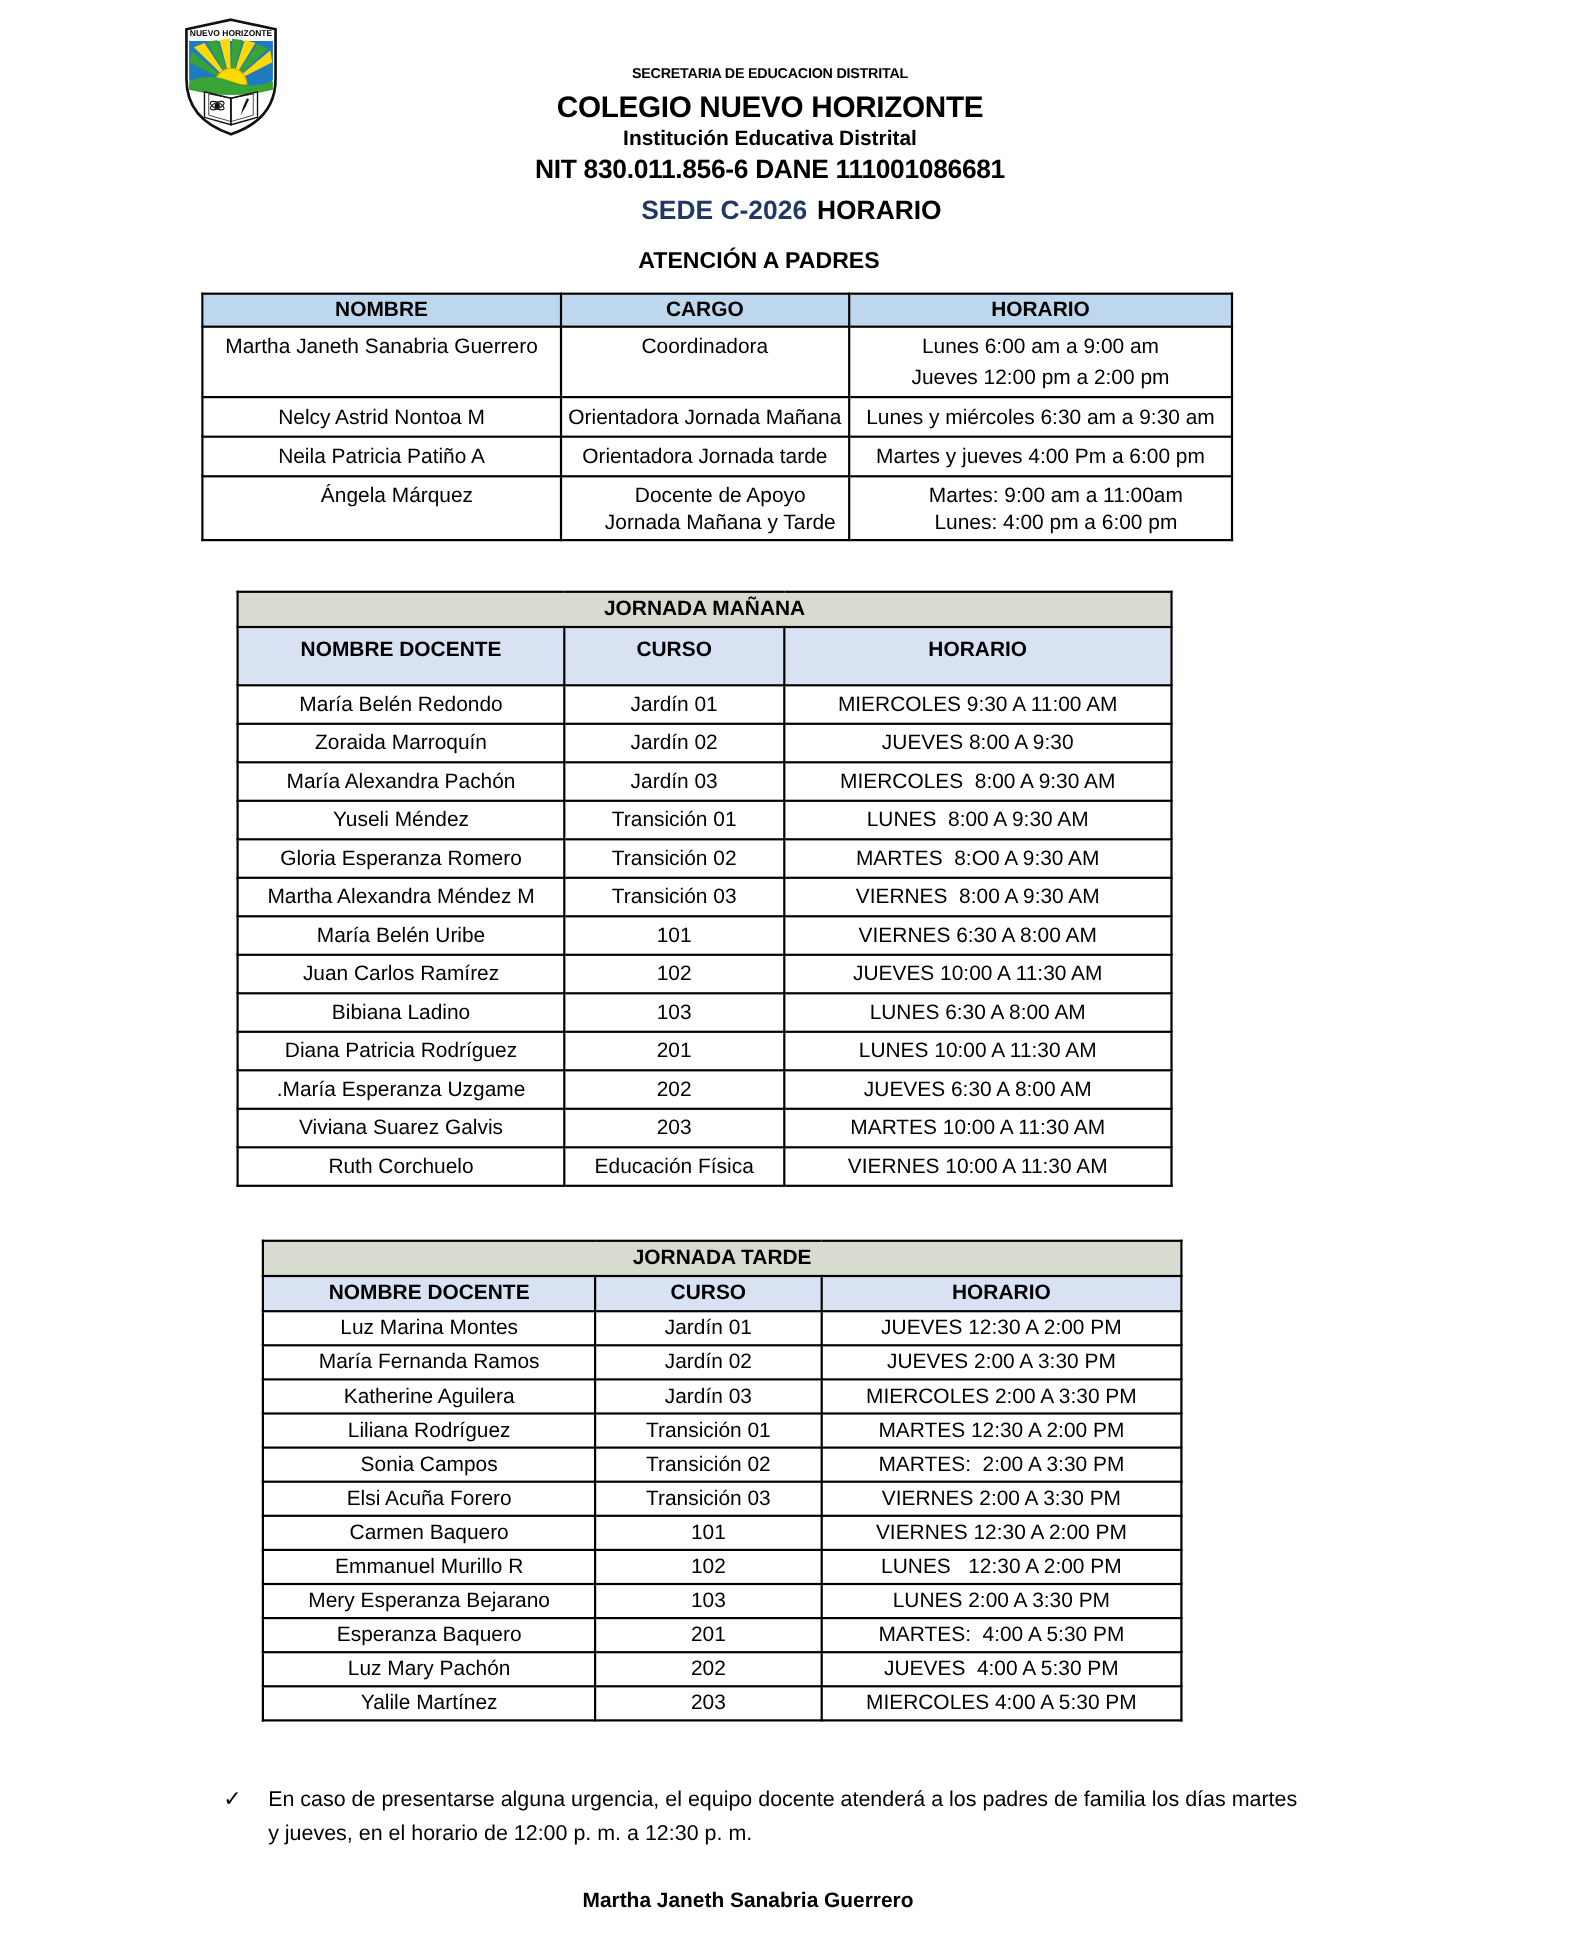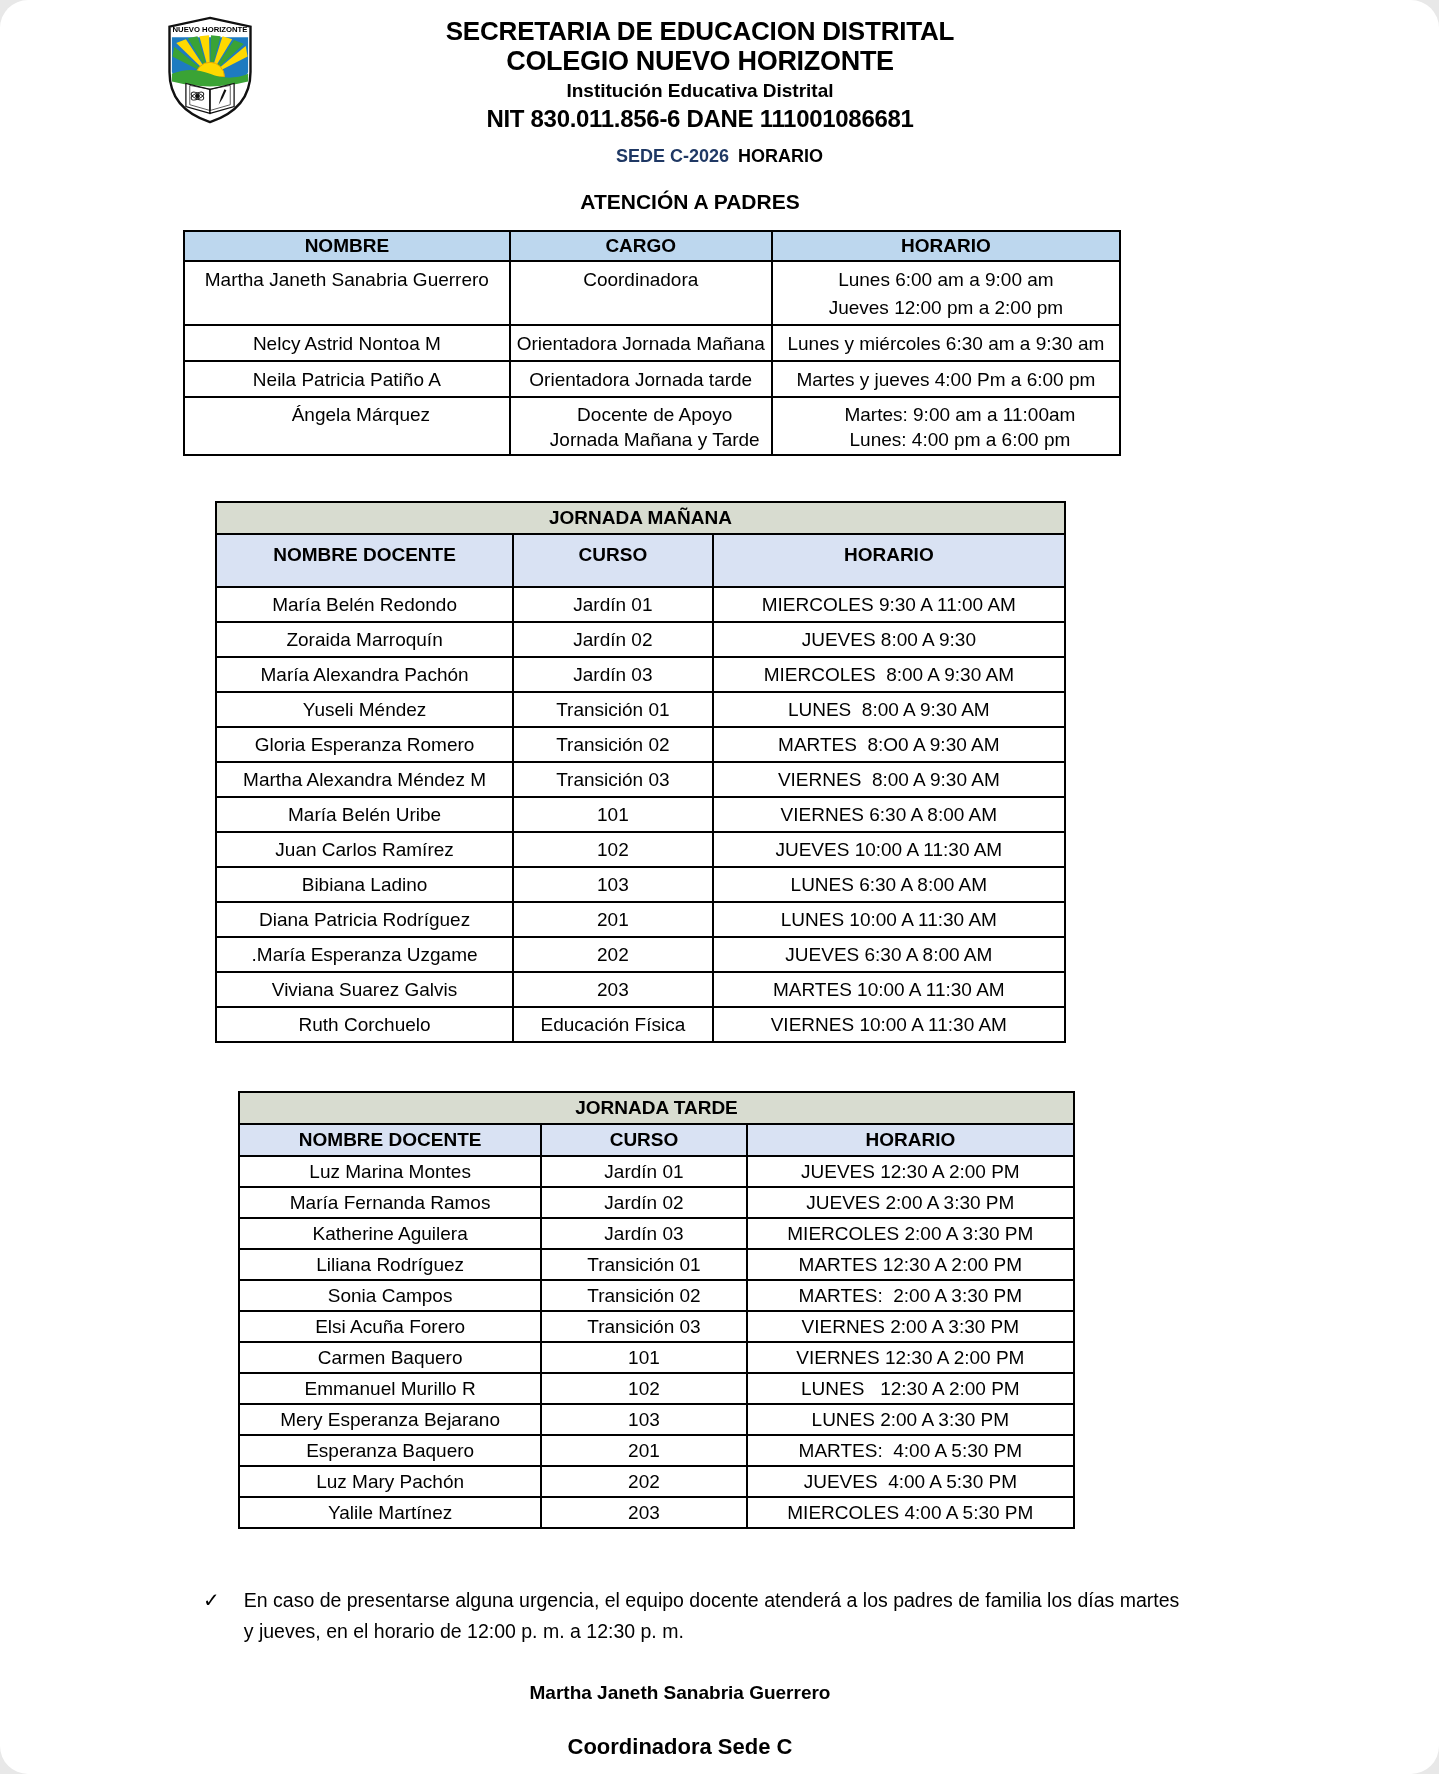--- a/index.html
+++ b/index.html
@@ -5,31 +5,30 @@
   html,body { margin:0; padding:0; background:#e8e8e8; }
   .page {
     position: relative;
     width: 1439px;
     height: 1774px;
     margin: 0 auto;
     background: #ffffff;
     font-family: "Liberation Sans", sans-serif;
     color: #000;
     overflow: hidden;
-    border-radius: 28px;
   }
 
   
   .logo { position:absolute; left:166px; top:16px; width:88px; height:108px; }
   .header-text { padding-top:18px; width:1400px; text-align:center; }
-  .h-line1 { font-size:26px; font-weight:bold; line-height:26px; letter-spacing:-0.2px; }
+  .h-line1 { font-size:13px; font-weight:bold; line-height:26px; letter-spacing:-0.2px;margin-top:36px; }
   .h-line2 { font-size:27px; font-weight:bold; line-height:34px; letter-spacing:-0.3px; }
   .h-line3 { font-size:19px; font-weight:bold; line-height:26px; }
   .h-line4 { font-size:24px; font-weight:bold; line-height:30px; letter-spacing:-0.3px; }
-  .sede-line { margin-top:8px; width:1439px; text-align:center; font-size:18px; font-weight:bold; line-height:28px; }
+  .sede-line { margin-top:8px; width:1439px; text-align:center; font-size:24px; font-weight:bold; line-height:28px; }
   .sede-line .sede { color: var(--sede-text, #1F3864); margin-right:9px; }
   .section-title { margin-top:18px; width:1380px; text-align:center; font-size:21px; font-weight:bold; line-height:28px; }
 
   
   table { border-collapse:collapse; table-layout:fixed; }
   th, td {
     border:2px solid var(--border, #000);
     font-size:19px;
     text-align:center;
     padding:2px 4px;

